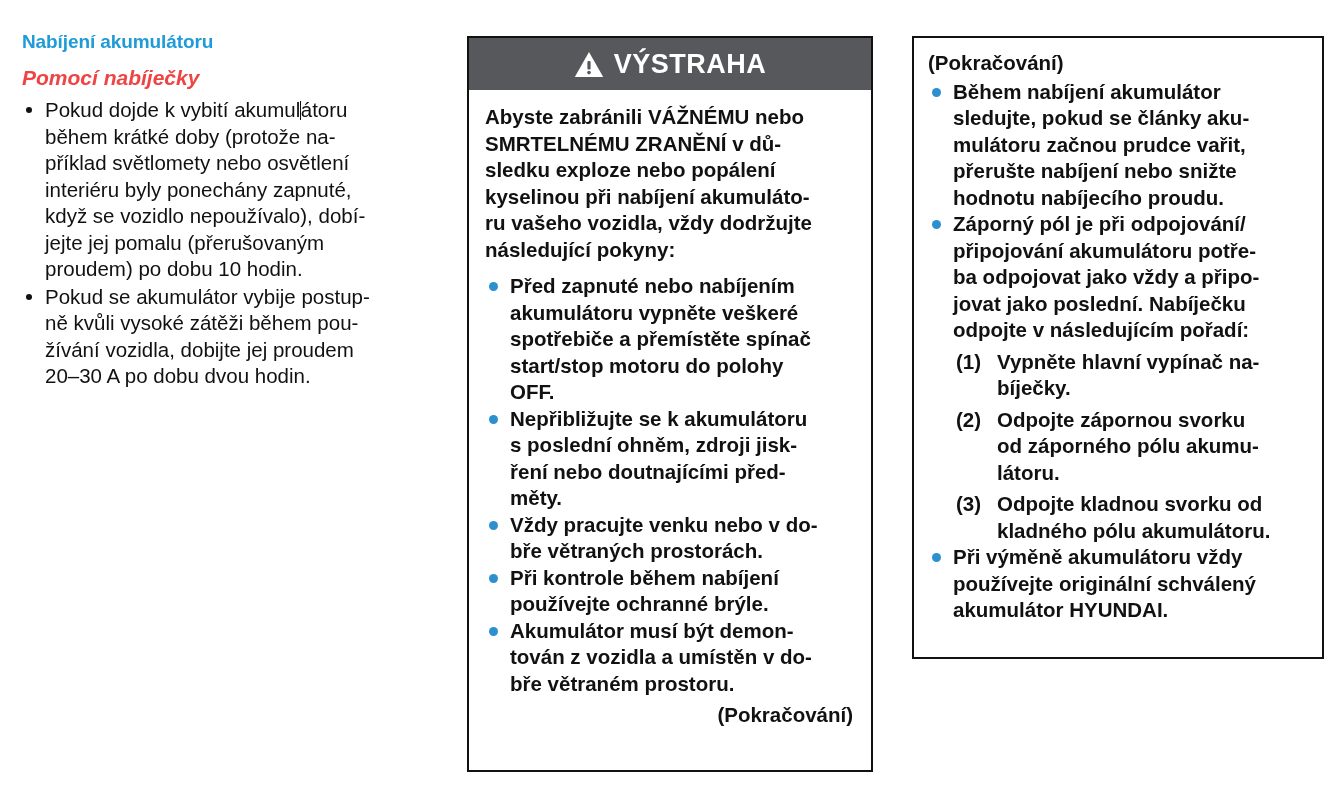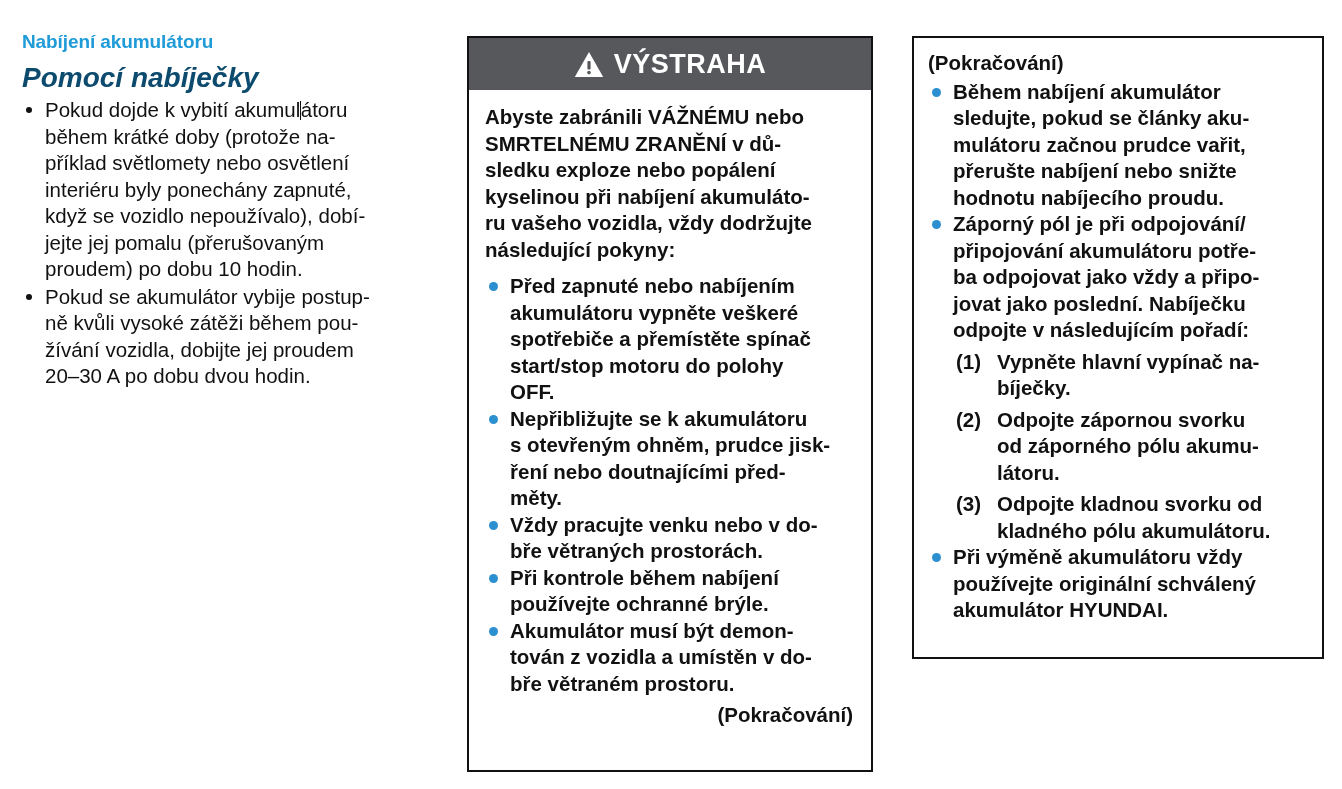--- a/index.html
+++ b/index.html
@@ -31,22 +31,22 @@
   }
   .section-title {
     color: #1f9bd8;
     font-size: 19px;
     font-weight: bold;
     line-height: 28px;
     margin: 0 0 9px 0;
     letter-spacing: -0.1px;
   }
   .sub-title {
-    color: #0c4a6e;
-    font-size: 28px;
+    color: #ef4444;
+    font-size: 21px;
     font-weight: bold;
     font-style: italic;
     line-height: 26px;
     margin: 0 0 6px 0;
   }
   .body-para {
     font-size: 20.5px;
     line-height: 26.5px;
     margin: 0 0 2px 0;
     text-align: justify;
@@ -258,21 +258,21 @@
           <span class="bullet-blue"></span>
           <span>Před zapnuté nebo nabíjením</span><br>
           <span>akumulátoru vypněte veškeré</span><br>
           <span>spotřebiče a přemístěte spínač</span><br>
           <span>start/stop motoru do polohy</span><br>
           <span class="last-line">OFF.</span>
         </li>
         <li class="warn-item">
           <span class="bullet-blue"></span>
           <span>Nepřibližujte se k akumulátoru</span><br>
-          <span>s otevřeným ohněm, prudce jisk-</span><br>
+          <span>s poslední ohněm, zdroji jisk-</span><br>
           <span>ření nebo doutnajícími před-</span><br>
           <span class="last-line">měty.</span>
         </li>
         <li class="warn-item">
           <span class="bullet-blue"></span>
           <span>Vždy pracujte venku nebo v do-</span><br>
           <span class="last-line">bře větraných prostorách.</span>
         </li>
         <li class="warn-item">
           <span class="bullet-blue"></span>

